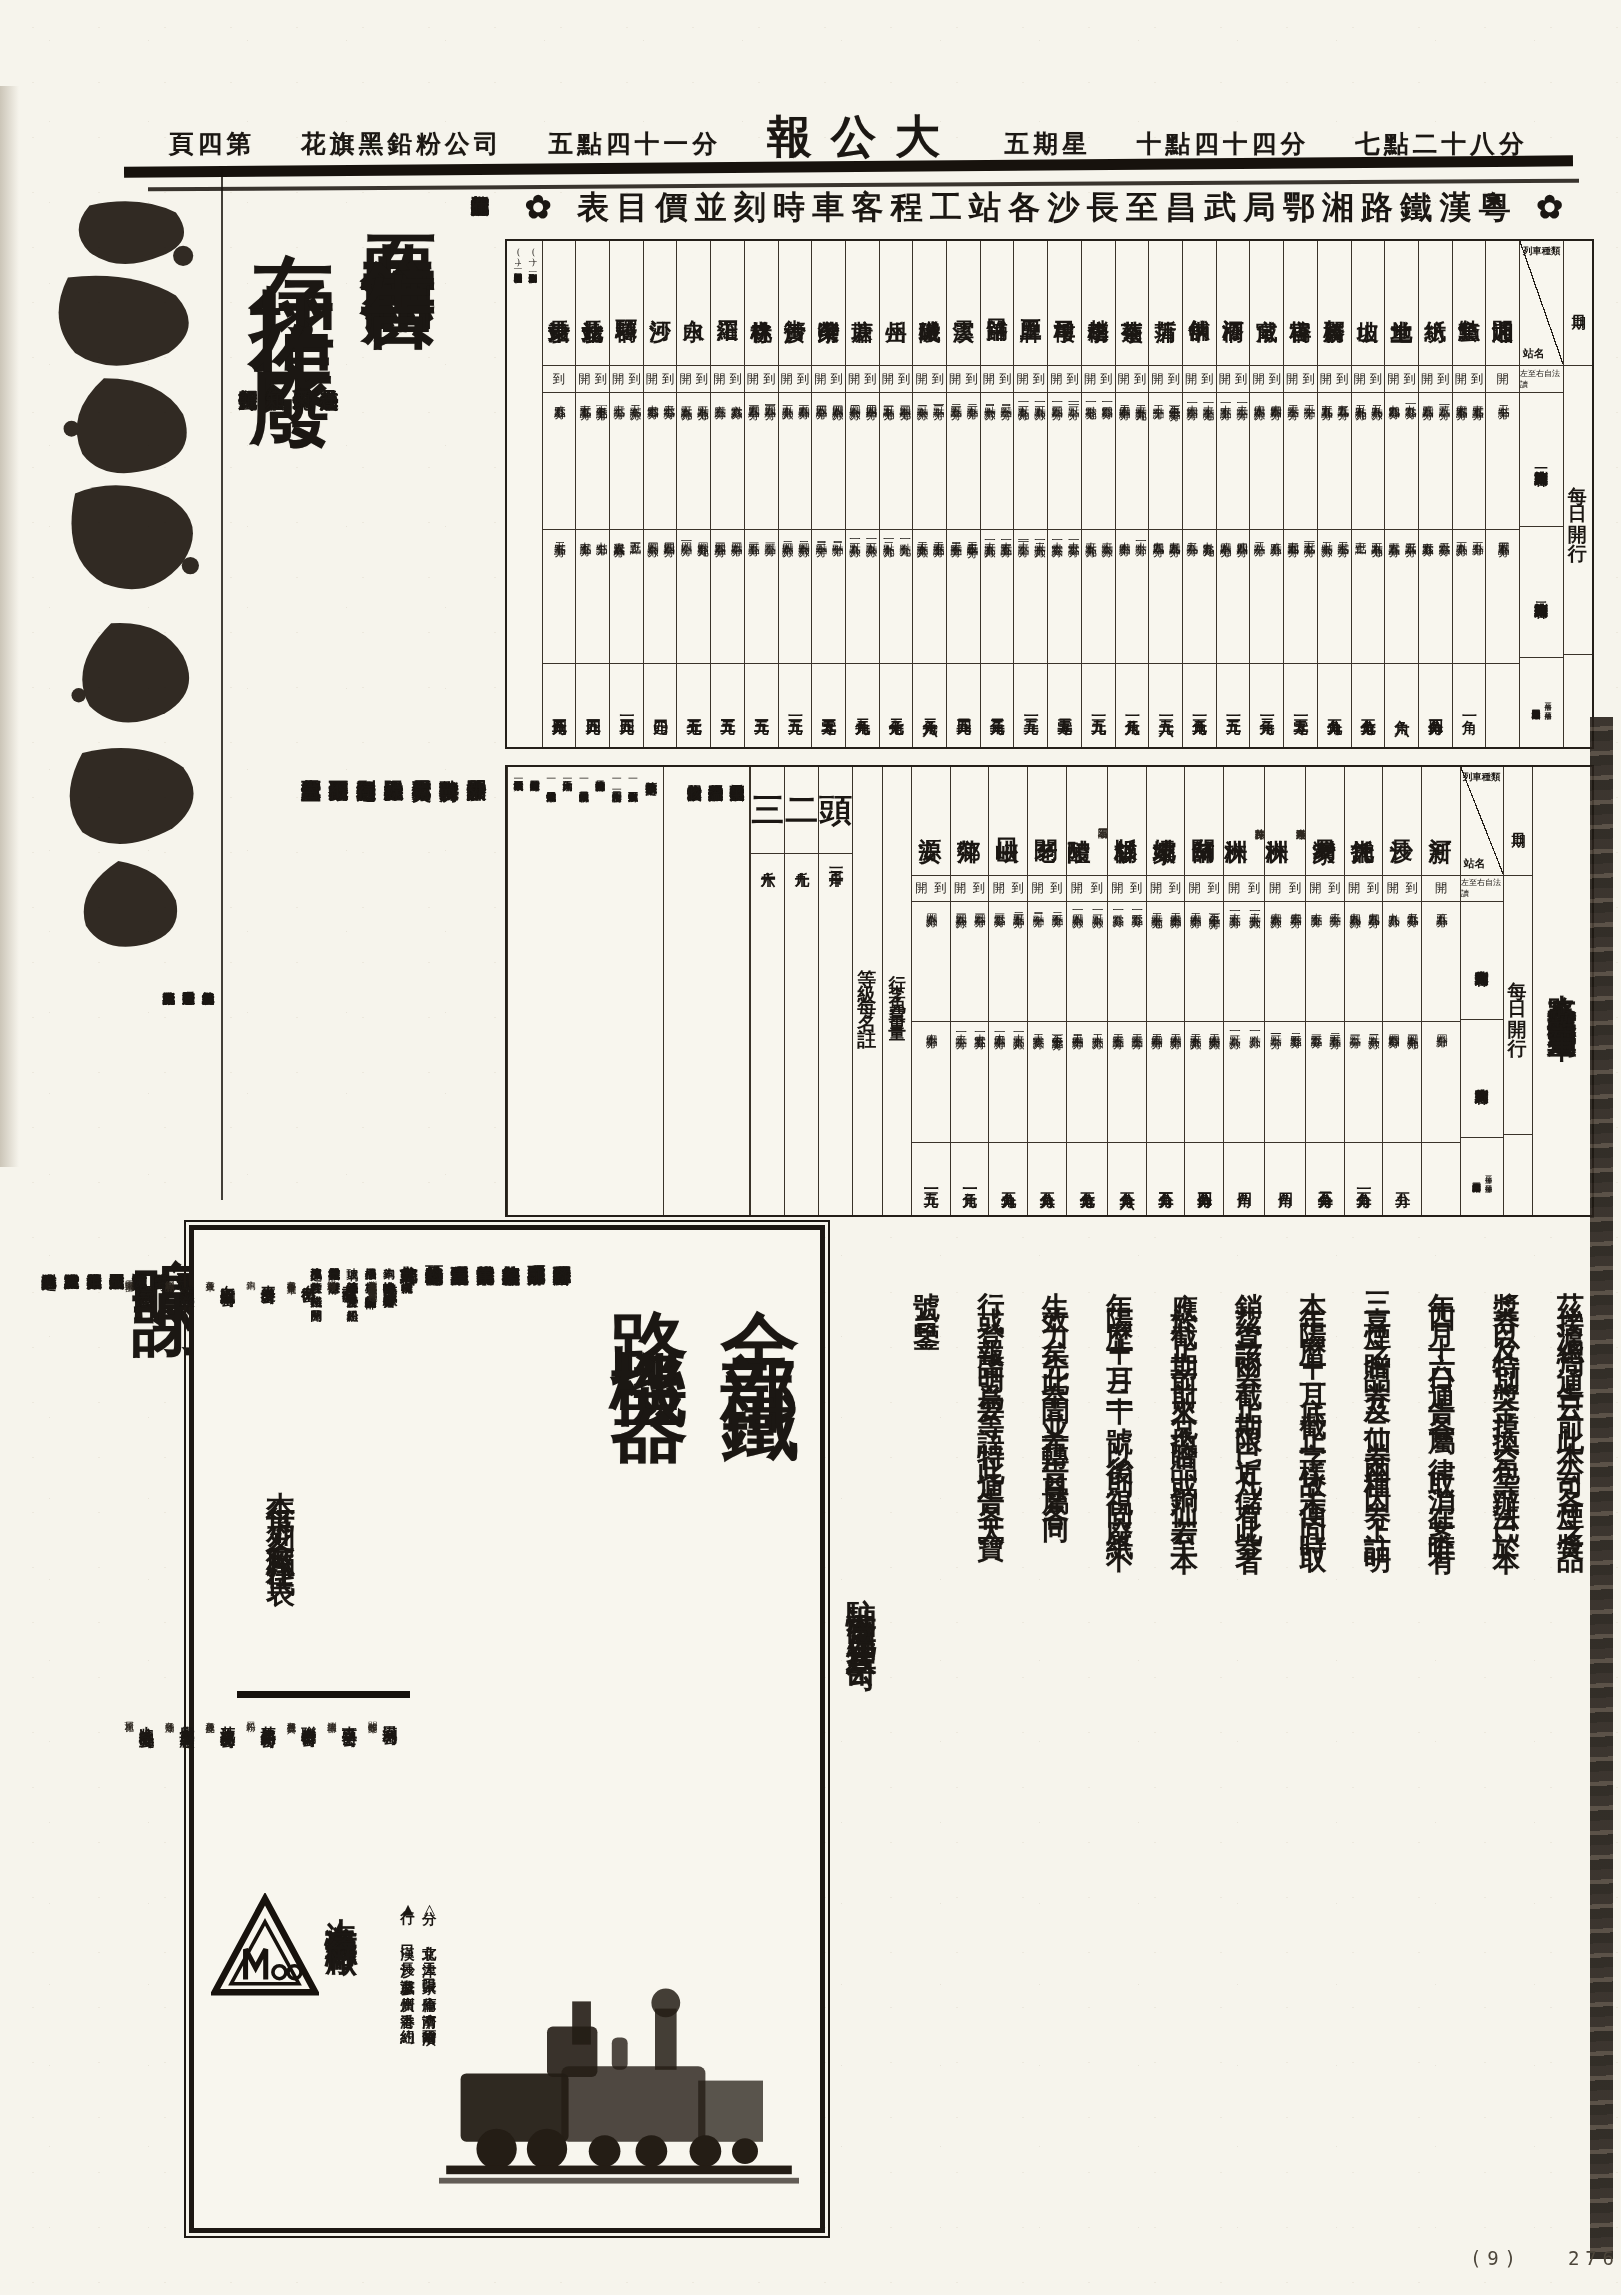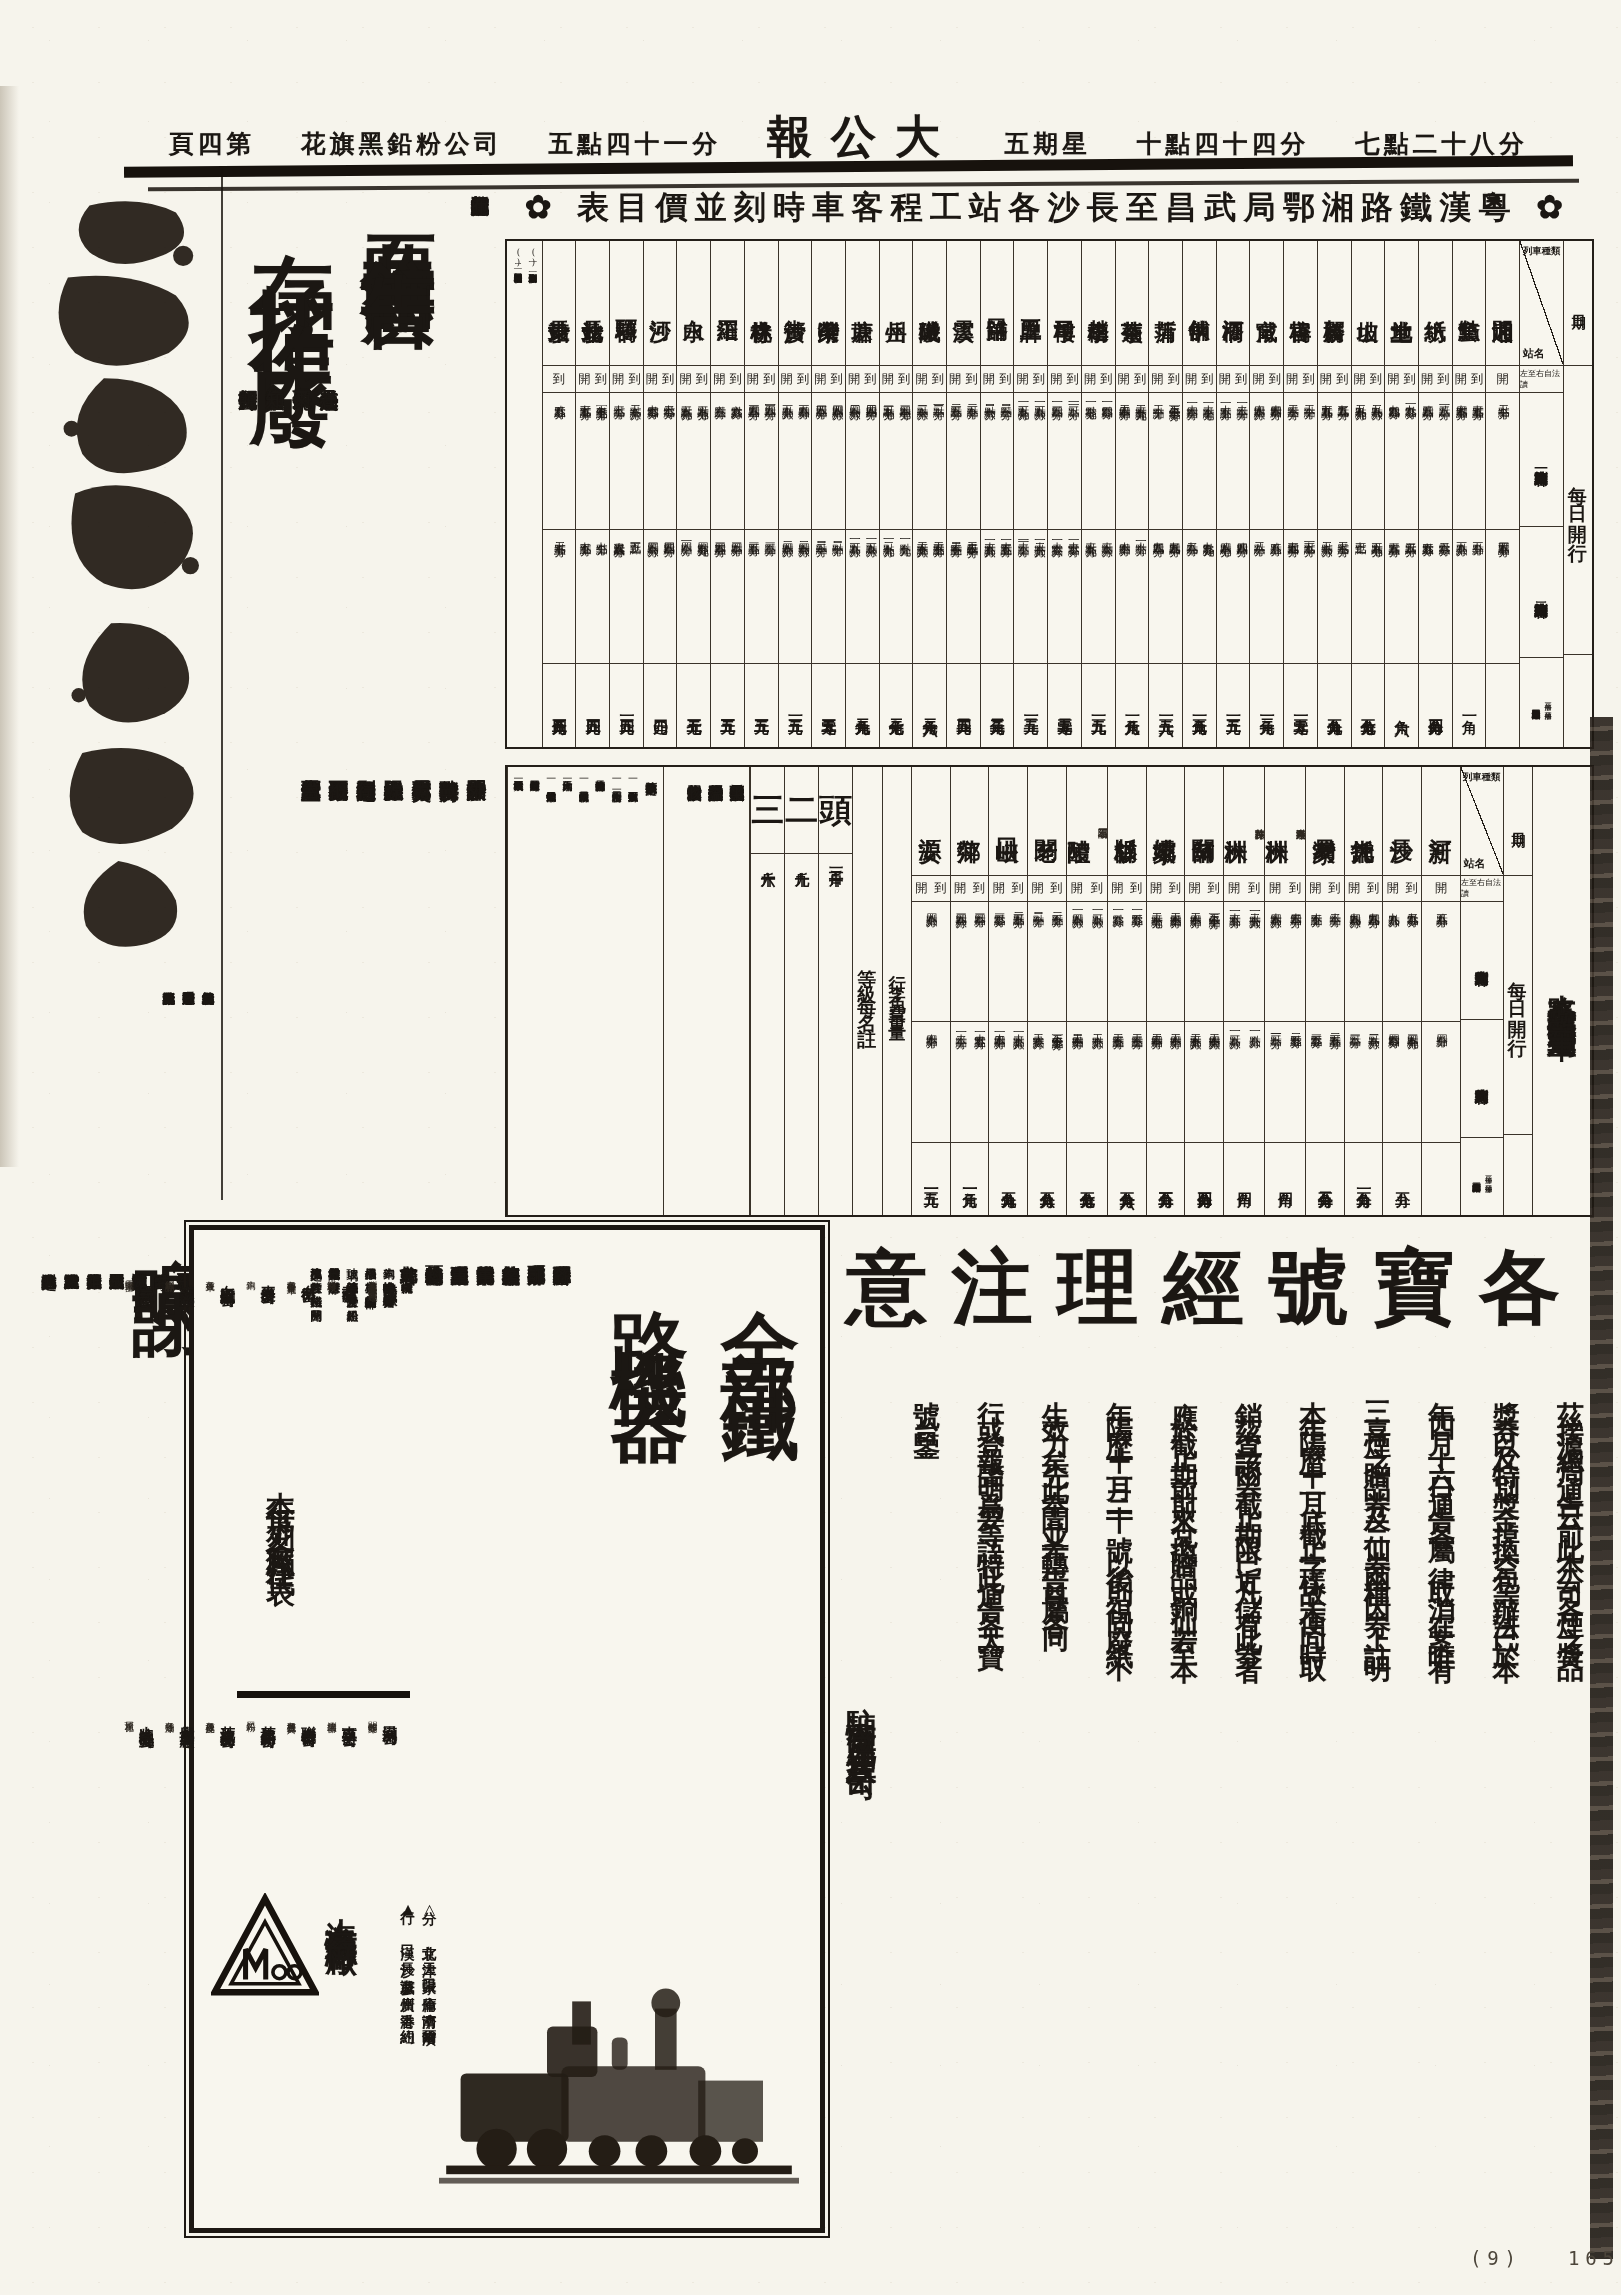--- a/index.html
+++ b/index.html
@@ -1224,21 +1224,20 @@
         <circle cx="295" cy="268" r="22"></circle>
         <circle cx="370" cy="268" r="22"></circle>
         <circle cx="425" cy="268" r="18"></circle>
       <rect x="10" y="288" width="480" height="12"></rect>
       <rect x="0" y="305" width="500" height="8" opacity=".7"></rect>
     </g>
   </svg>
 </div>
 
 <div class="abs" style="left:842px;top:1234px;width:747px;height:995px;">
-  <div id="notice-head" class="ink" style="text-align:center;">意注理經號寶各</div>
   <div id="notice-body" style="height:800px;margin-top:37px;padding:0 4.3px;">
       <div class="v ink">茲接滬總局通告云前此本公司各煙之獎品</div>
       <div class="v ink">獎券以及特別獎金掉換空包等辦法已於本</div>
       <div class="v ink">年四月十六日通告各屬一律取消在案唯有</div>
       <div class="v ink">三喜煙之贈品券及三仙券兩種因券上註明</div>
       <div class="v ink">本年陽曆十二月底截止字樣故未便同時取</div>
       <div class="v ink">銷茲查該兩券截止期限已近凡儲有此券者</div>
       <div class="v ink">應於截止期前前來兌換贈品或銅仙若至本</div>
       <div class="v ink">年陽歷十二月三十一號以後則視同廢紙不</div>
       <div class="v ink">生效力矣先此奉聞並希轉告尊屬各同</div>
@@ -1246,15 +1245,15 @@
       <div class="v ink">號台鑒</div>
       <div class="v ink" style="font-size: 30px; font-weight: 700; letter-spacing: 7.2px; align-self: flex-end; height: 62%;">駐湘南洋兄弟煙草公司</div>
     </div>
 </div>
 
 <div class="edge" style="left:1590px;top:717px;width:23px;height:1542px;background:repeating-linear-gradient(177deg,#27201a 0 10px,#4a4036 10px 14.4px,#1d1812 14.4px 24.5px);opacity:.9;"></div>
 <div class="edge" style="left:0;top:86px;width:19px;height:1081px;background:linear-gradient(90deg,#a99f8d,transparent);opacity:.55;"></div>
 
 <div class="abs pgnum" style="left:1470px;top:2247px;font-size:19px;letter-spacing:5.8px;">
   <span id="pm0">(9)</span>
-  <span id="pm1" style="margin-left:29px;">165</span>
+  <span id="pm1" style="margin-left:29px;">276</span>
 </div>
 
 
 </body></html>

